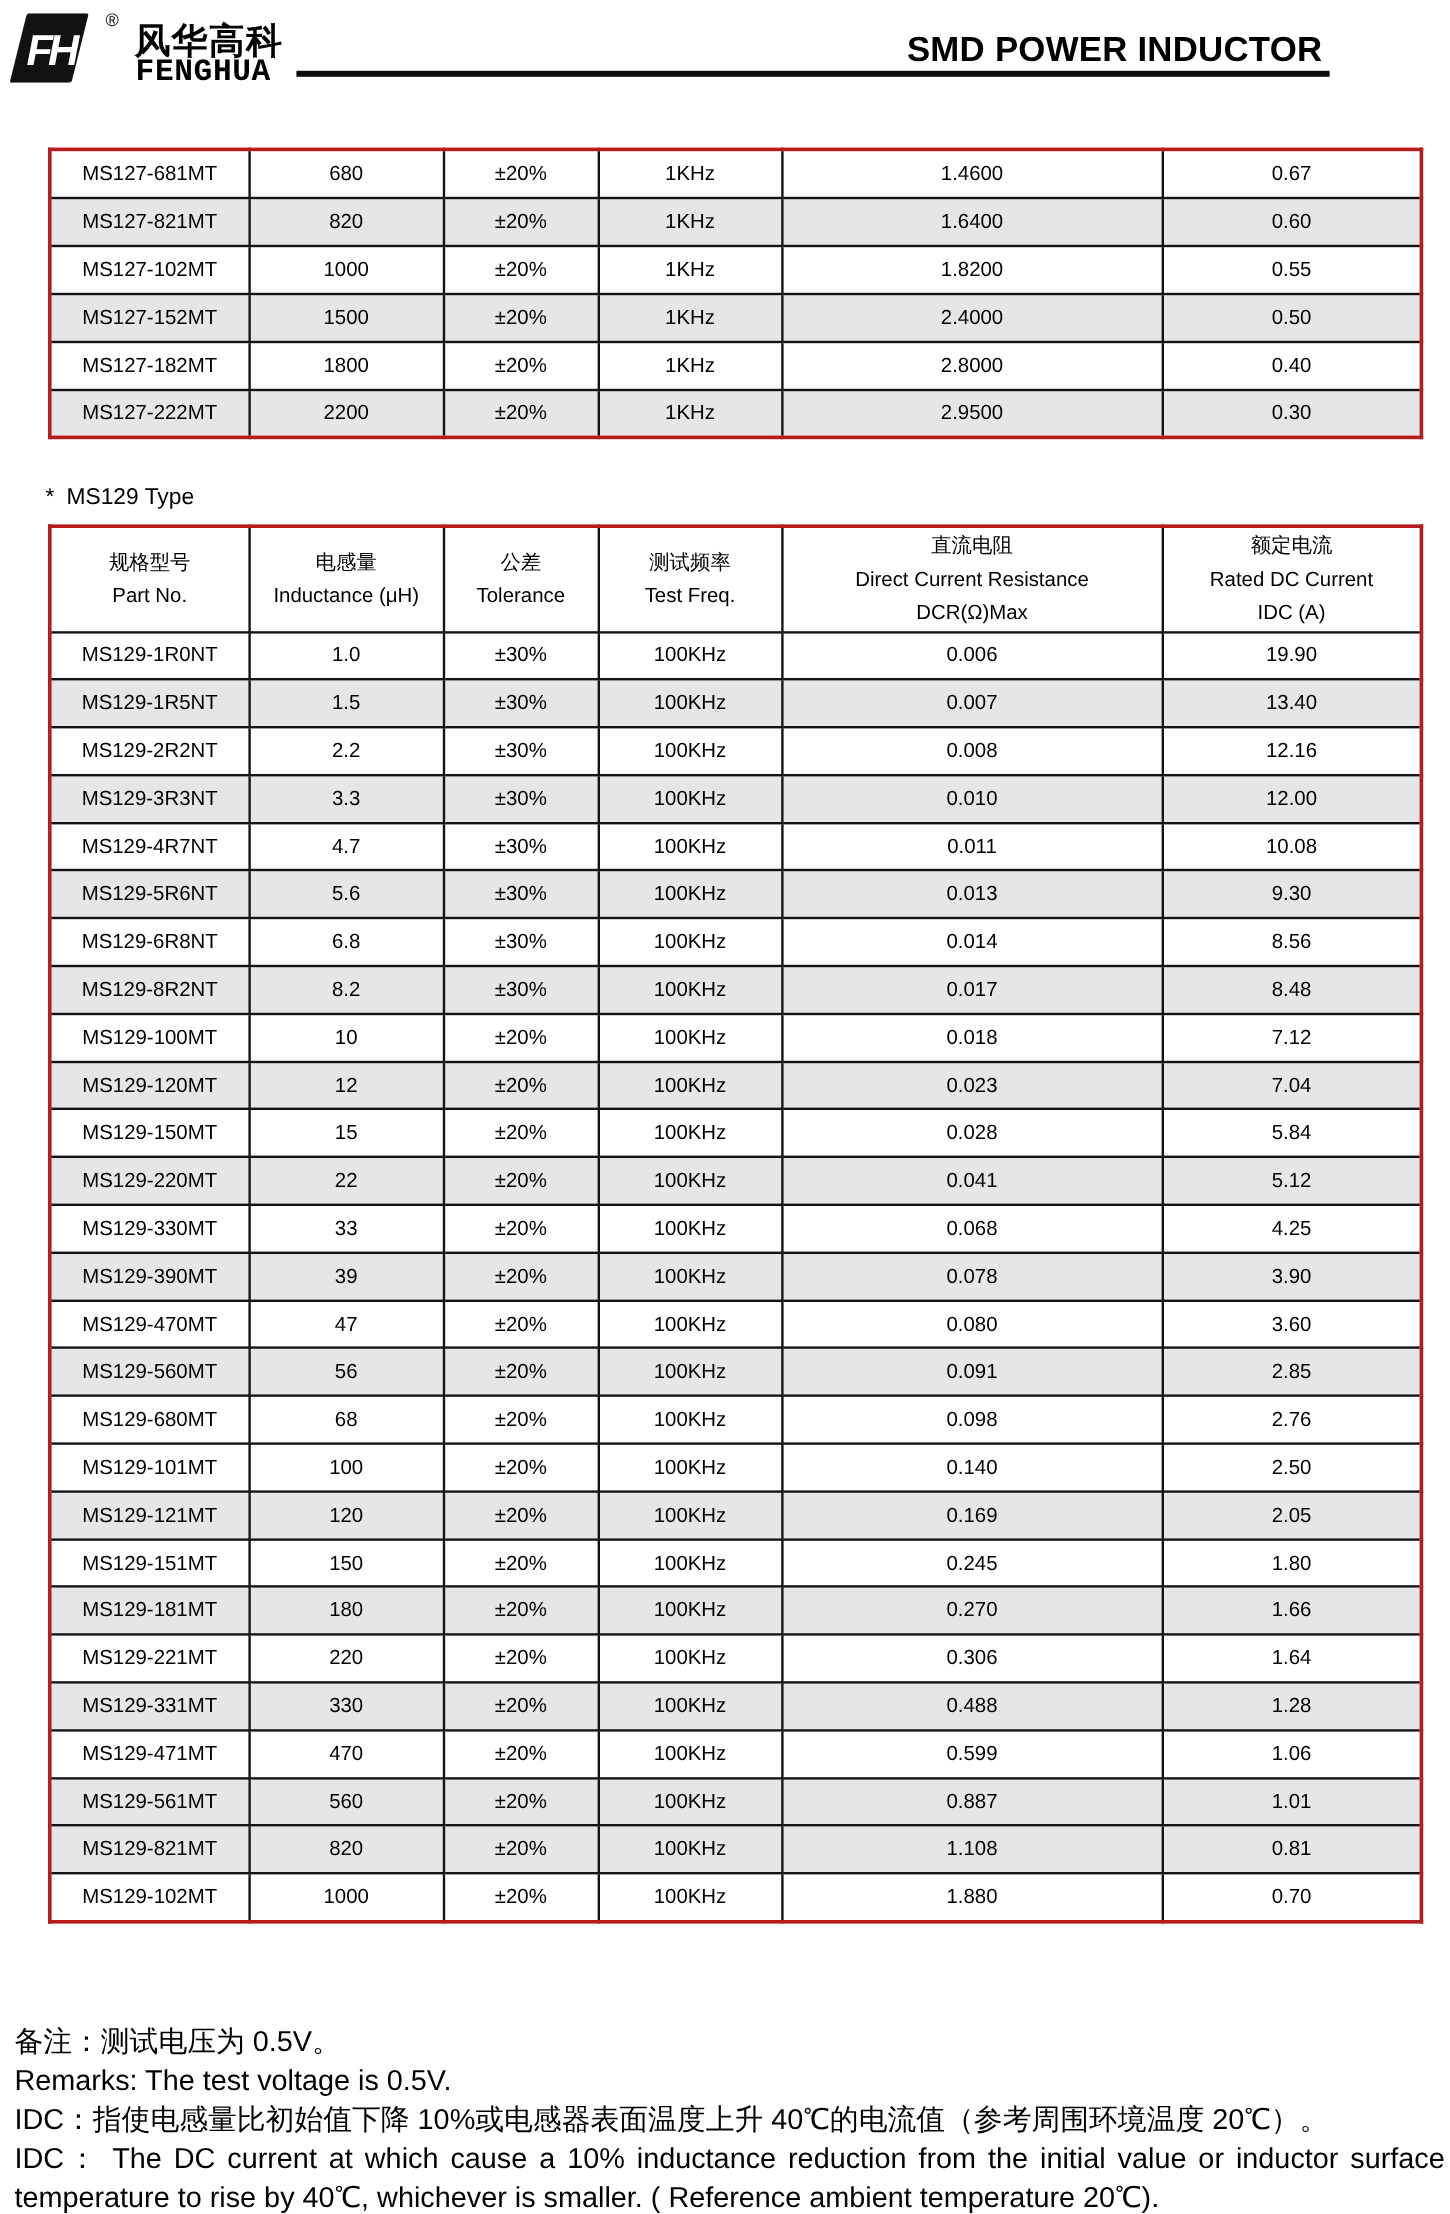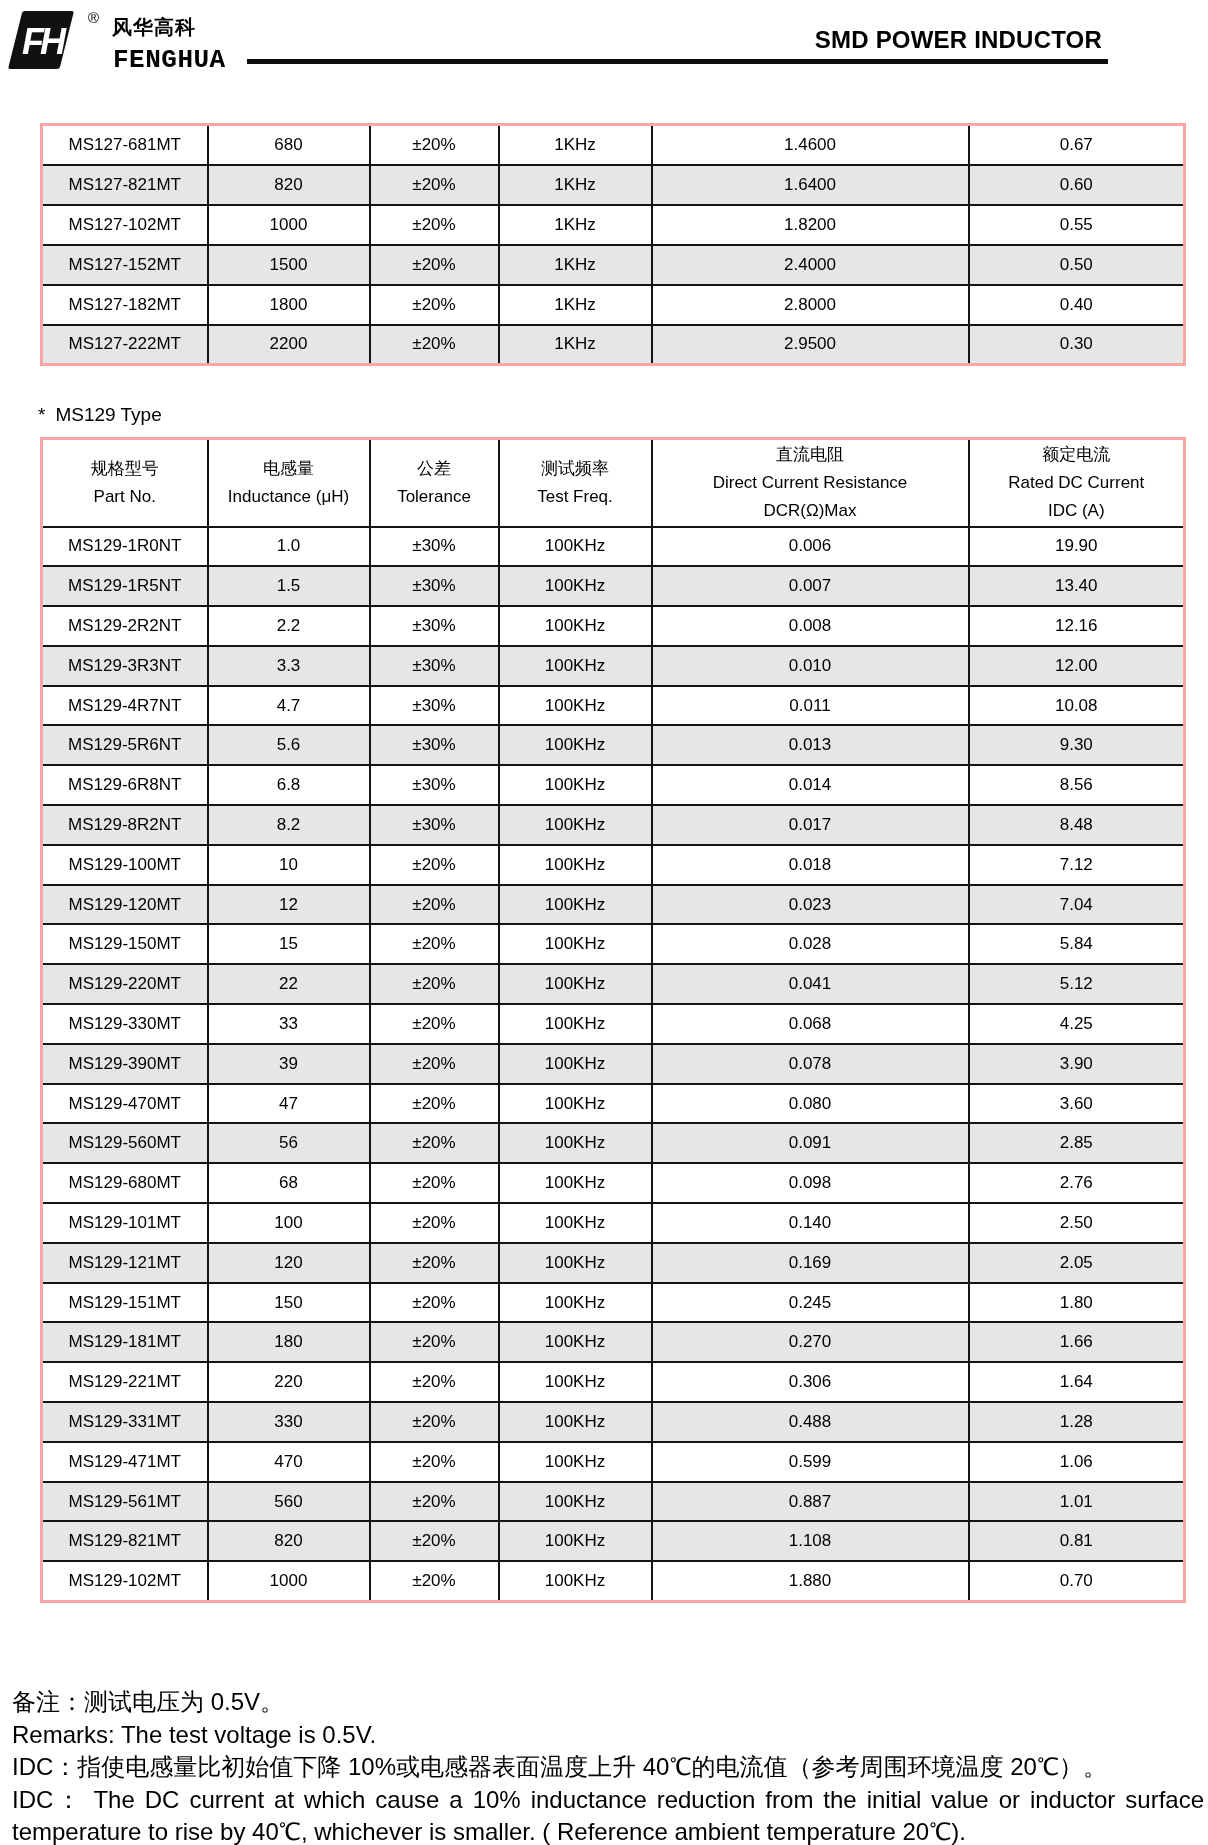--- a/index.html
+++ b/index.html
@@ -6,27 +6,27 @@
   html,body { margin:0; padding:0; }
   body {
     width:1208px; height:1845px; background:#ffffff; color:#000;
     font-family:"Liberation Sans", sans-serif;
   }
   .page { position:relative; width:1208px; height:1845px; overflow:hidden; background:#fff; }
 
   
   .logo-mark { position:absolute; left:8px; top:11px; }
   .reg-mark { position:absolute; left:88px; top:9px; font-size:15px; }
-  .company-cn { position:absolute; left:112px; top:14px; font-size:20px; font-weight:bold; letter-spacing:1px; }
+  .company-cn { position:absolute; left:112px; top:14px; font-size:30px; font-weight:bold; letter-spacing:1px; }
   .company-en { position:absolute; left:113px; top:45px; font-size:26px; font-weight:bold; letter-spacing:0.5px;font-family:Liberation Mono, monospace; }
-  .doc-title  { position:absolute; right:106px; top:26px; font-size:24px; font-weight:bold; letter-spacing:0.2px; }
+  .doc-title  { position:absolute; right:106px; top:26px; font-size:29px; font-weight:bold; letter-spacing:0.2px; }
   .head-rule  { position:absolute; left:247px; top:59px; width:861px; height:4.5px; background:#0c0c0c; }
 
   
-  table.sheet { border-collapse:collapse; table-layout:fixed; width:1143px; border:3px solid #fca5a5; }
+  table.sheet { border-collapse:collapse; table-layout:fixed; width:1143px; border:3px solid #b91c1c; }
   table.sheet td, table.sheet th {
     border:2px solid #141414; text-align:center; vertical-align:middle;
     font-size:17px; font-weight:normal; padding:0; overflow:hidden; white-space:nowrap;
   }
   .t1 { position:absolute; left:40px; top:123px; }
   .t1 td { height:40px; }
   .t2 { position:absolute; left:40px; top:437px; }
   .t2 td { height:39.8px; }
   .t2 th { height:88px; }
   tr.alt td { background:#e6e6e6; }

